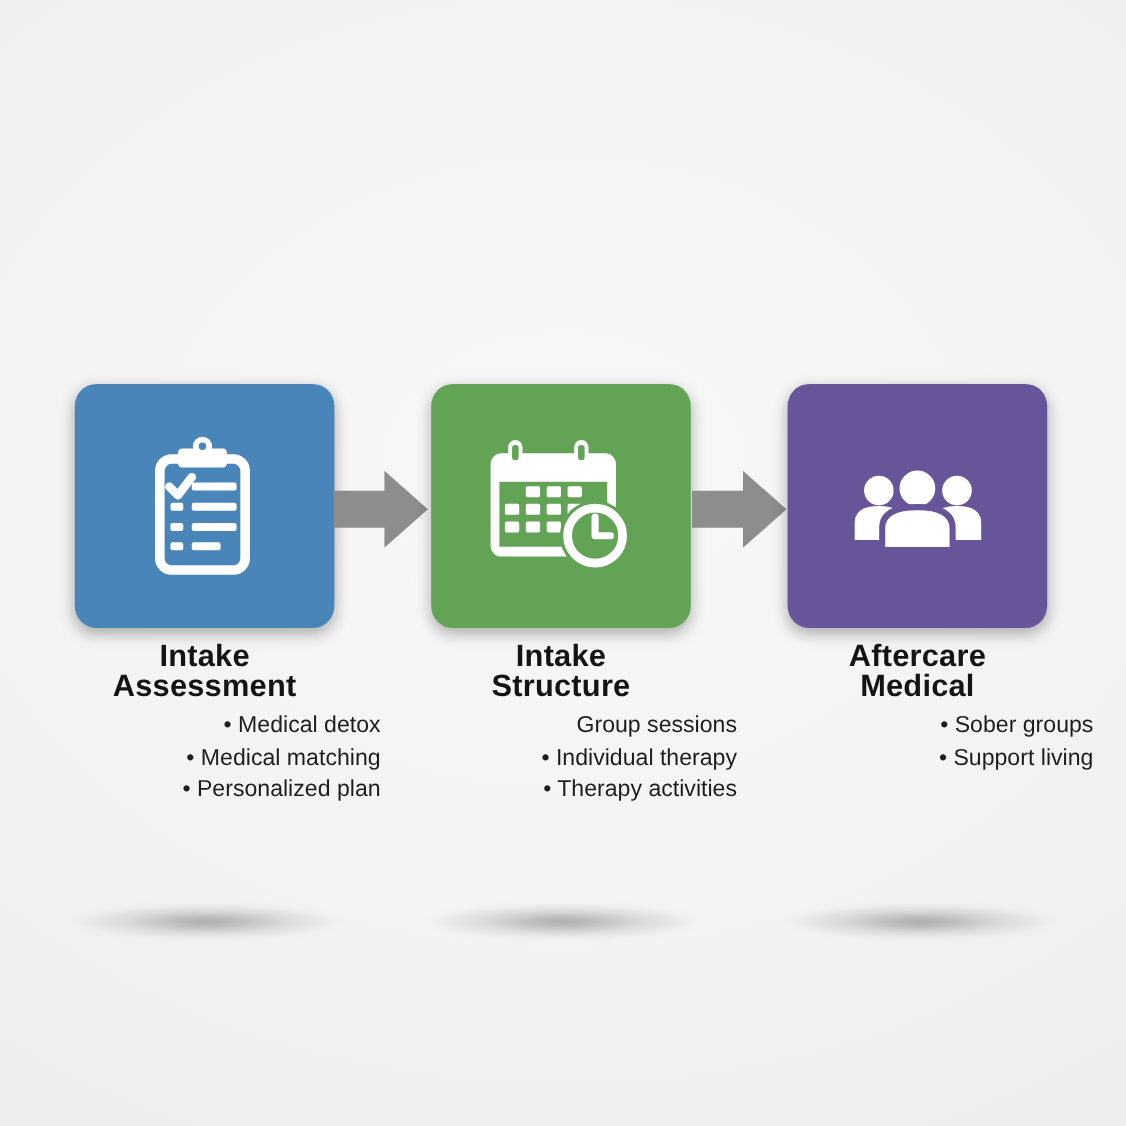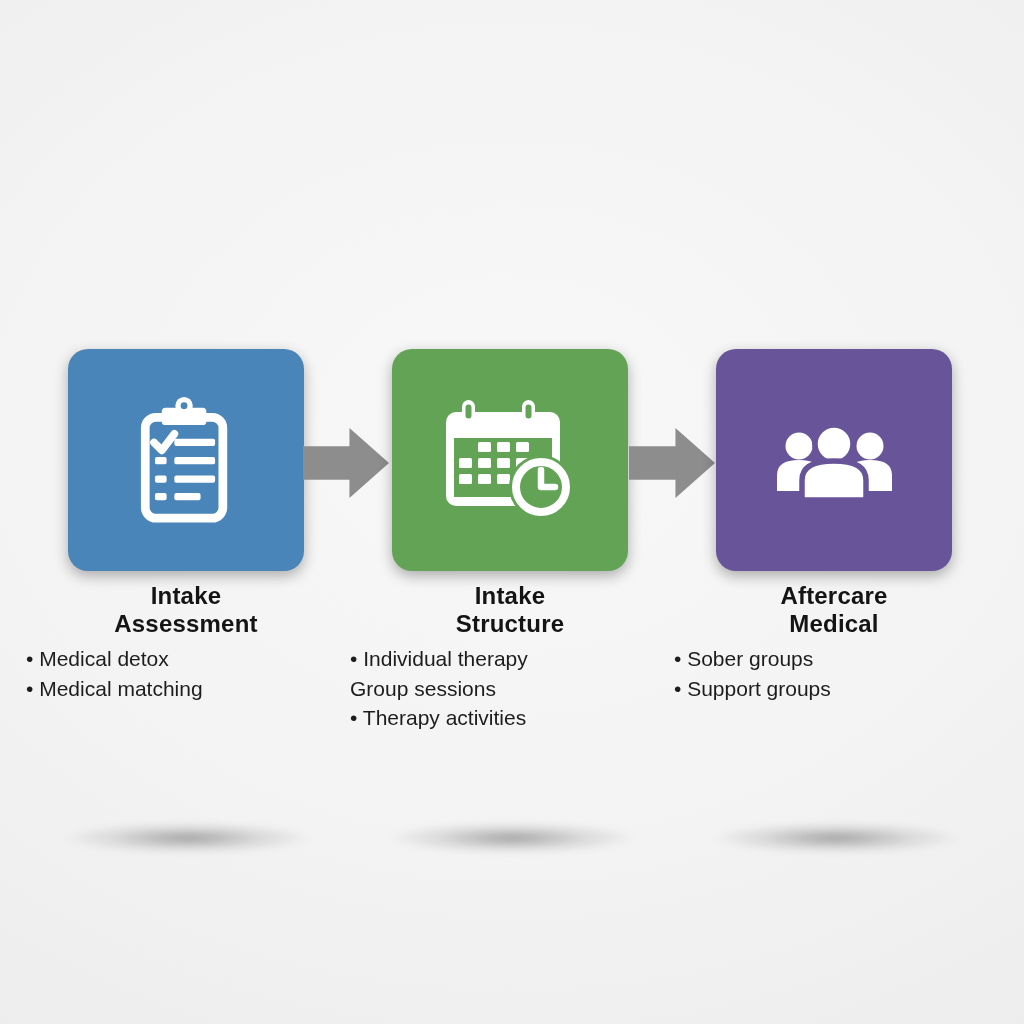--- a/index.html
+++ b/index.html
@@ -17,27 +17,27 @@
   .card.c1{left:392px}
   .card.c2{left:716px}
   .arrow{
     position:absolute;top:428px;width:86px;height:70px;
     clip-path:polygon(0 26%,54% 26%,54% 0,100% 50%,54% 100%,54% 74%,0 74%);
   }
   .arrow.a0{left:303px}
   .arrow.a1{left:629px}
   .title{
     position:absolute;top:582px;width:300px;text-align:center;
-    font-weight:bold;font-size:24px;line-height:28px;color:#141414;letter-spacing:0.2px;
+    font-weight:bold;font-size:28px;line-height:28px;color:#141414;letter-spacing:0.2px;
   }
   .title.t0{left:36px}
   .title.t1{left:360px}
   .title.t2{left:684px}
   .bullets{
-    position:absolute;top:644px;width:320px;text-align:left;
+    position:absolute;top:644px;width:320px;text-align:right;
     font-size:21px;line-height:29.5px;color:#1d1d1d;
   }
   .bullets.b0{left:26px}
   .bullets.b1{left:350px}
   .bullets.b2{left:674px}
   .ground{
     position:absolute;top:822px;width:250px;height:32px;border-radius:50%;
     background:radial-gradient(closest-side, rgba(0,0,0,0.32) 0%, rgba(0,0,0,0.10) 58%, rgba(0,0,0,0) 100%);
     filter:blur(3px);
   }
@@ -71,20 +71,21 @@
         <rect x="36" y="96" width="27" height="7.5" rx="2" fill="#ffffff"></rect>
       </svg>
     </div>
     <div class="title t0">
       <div>Intake</div>
       <div>Assessment</div>
     </div>
     <div class="bullets b0">
       <div>• Medical detox</div>
       <div>• Medical matching</div>
+      <div>• Personalized plan</div>
     </div>
   </div>
 
   <div class="arrow a0" style="background: rgb(141, 141, 141);"></div>
 
   <div>
     <div class="card c1" style="background: rgb(98, 163, 86);">
       <svg width="132" height="120" viewBox="0 0 132 120">
         <rect x="2" y="12" width="114" height="94" rx="10" fill="#ffffff"></rect>
         <rect x="18" y="0" width="13" height="31" rx="6.5" fill="#ffffff"></rect>
@@ -105,22 +106,22 @@
         <circle cx="97" cy="87" r="32" fill="#62a356"></circle>
         <circle cx="97" cy="87" r="25" fill="none" stroke="#ffffff" stroke-width="8"></circle>
         <path d="M97,87 L97,70 M97,87 L111,87" fill="none" stroke="#ffffff" stroke-width="6.5" stroke-linecap="round"></path>
       </svg>
     </div>
     <div class="title t1">
       <div>Intake</div>
       <div>Structure</div>
     </div>
     <div class="bullets b1">
+      <div>Group sessions</div>
       <div>• Individual therapy</div>
-      <div>Group sessions</div>
       <div>• Therapy activities</div>
     </div>
   </div>
 
   <div class="arrow a1" style="background: rgb(141, 141, 141);"></div>
 
   <div>
     <div class="card c2" style="background: rgb(103, 84, 153);">
       <svg width="134" height="88" viewBox="0 0 134 88">
         <circle cx="32" cy="30" r="13.5" fill="#ffffff"></circle>
@@ -130,17 +131,17 @@
         <circle cx="67" cy="28" r="19" fill="#ffffff" stroke="#675499" stroke-width="5.5"></circle>
         <path d="M35,84 L35,64 Q35,45 67,45 Q99,45 99,64 L99,84 Z" fill="#ffffff" stroke="#675499" stroke-width="5.5"></path>
       </svg>
     </div>
     <div class="title t2">
       <div>Aftercare</div>
       <div>Medical</div>
     </div>
     <div class="bullets b2">
       <div>• Sober groups</div>
-      <div>• Support groups</div>
+      <div>• Support living</div>
     </div>
   </div>
 
 </div>
 
 </body></html>

